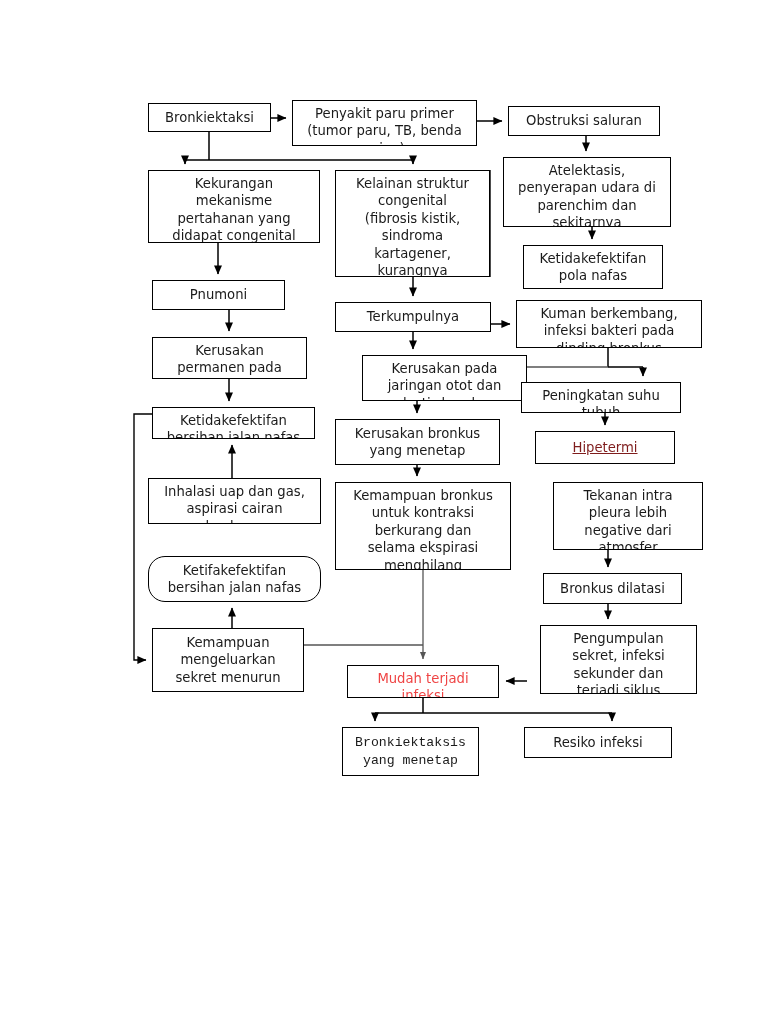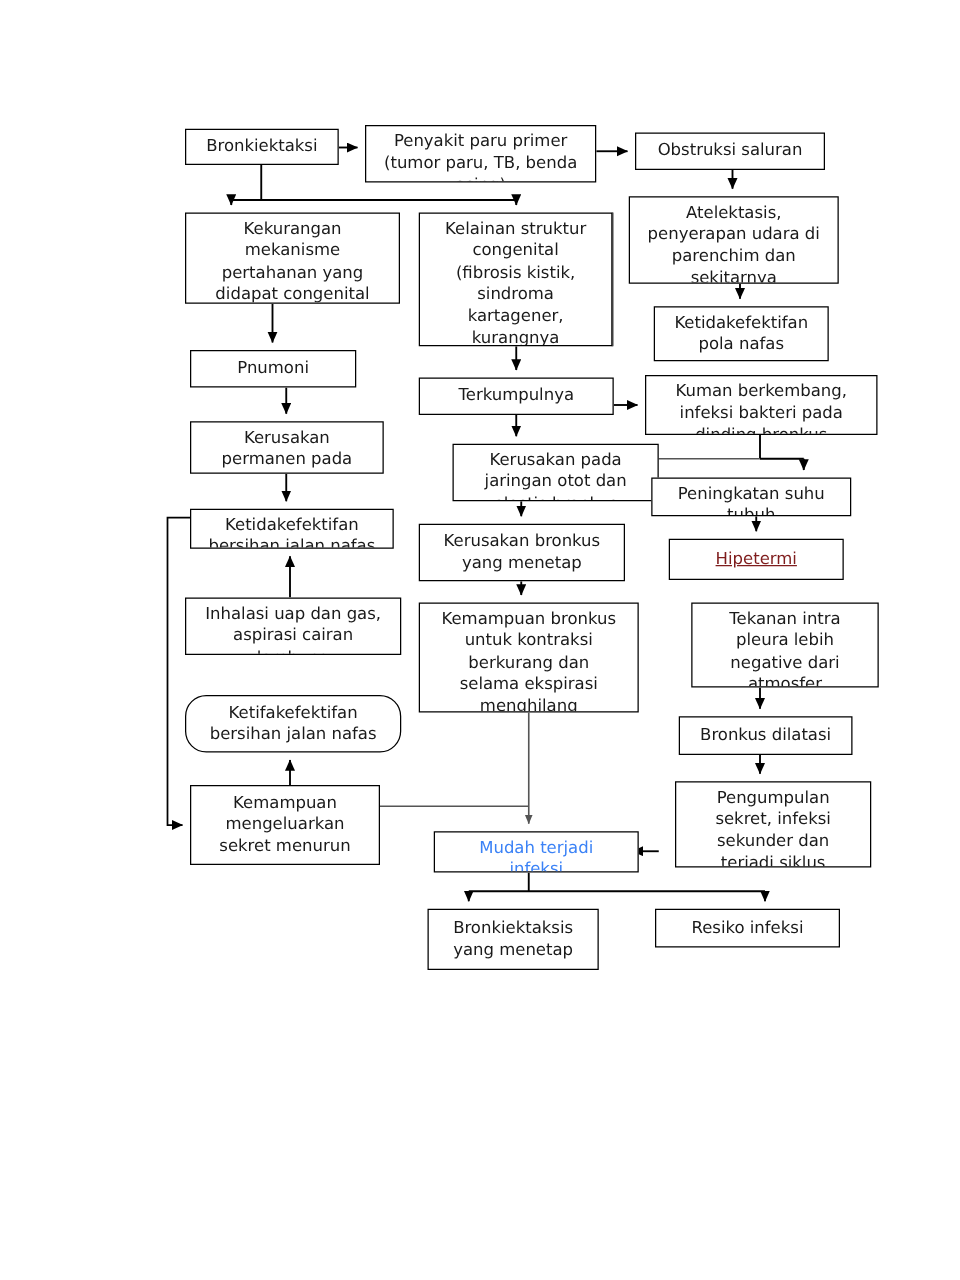--- a/index.html
+++ b/index.html
@@ -193,19 +193,19 @@
   <div class="node center-v" style="left: 148px; top: 556px; width: 173px; height: 46px; border-color: rgb(0, 0, 0); color: rgb(26, 26, 26); border-radius: 17px;">Ketifakefektifan
 bersihan jalan nafas</div>
   <div class="node center-v" style="left: 543px; top: 573px; width: 139px; height: 31px; border-color: rgb(0, 0, 0); color: rgb(26, 26, 26);">Bronkus dilatasi</div>
   <div class="node center-v" style="left: 152px; top: 628px; width: 152px; height: 64px; border-color: rgb(0, 0, 0); color: rgb(26, 26, 26);">Kemampuan
 mengeluarkan
 sekret menurun</div>
   <div class="node" style="left: 527px; top: 625px; width: 157px; height: 69px; border-color: rgb(0, 0, 0); color: rgb(26, 26, 26); margin-left: 13px;">Pengumpulan
 sekret, infeksi
 sekunder dan
 terjadi siklus</div>
-  <div class="node" style="left: 347px; top: 665px; width: 164px; height: 33px; border-color: rgb(0, 0, 0); color: #3b82f6;">Mudah terjadi
+  <div class="node" style="left: 347px; top: 665px; width: 152px; height: 33px; border-color: rgb(0, 0, 0); color: #ef4444;">Mudah terjadi
 infeksi</div>
-  <div class="node center-v" style="left: 342px; top: 727px; width: 137px; height: 49px; border-color: rgb(0, 0, 0); color: rgb(26, 26, 26);">Bronkiektaksis
+  <div class="node center-v" style="left: 342px; top: 727px; width: 137px; height: 49px; border-color: rgb(0, 0, 0); color: rgb(26, 26, 26); font-family: Liberation Mono, monospace;">Bronkiektaksis
 yang menetap</div>
   <div class="node center-v" style="left: 524px; top: 727px; width: 148px; height: 31px; border-color: rgb(0, 0, 0); color: rgb(26, 26, 26);">Resiko infeksi</div>
 
 </div>
 
 </body></html>

